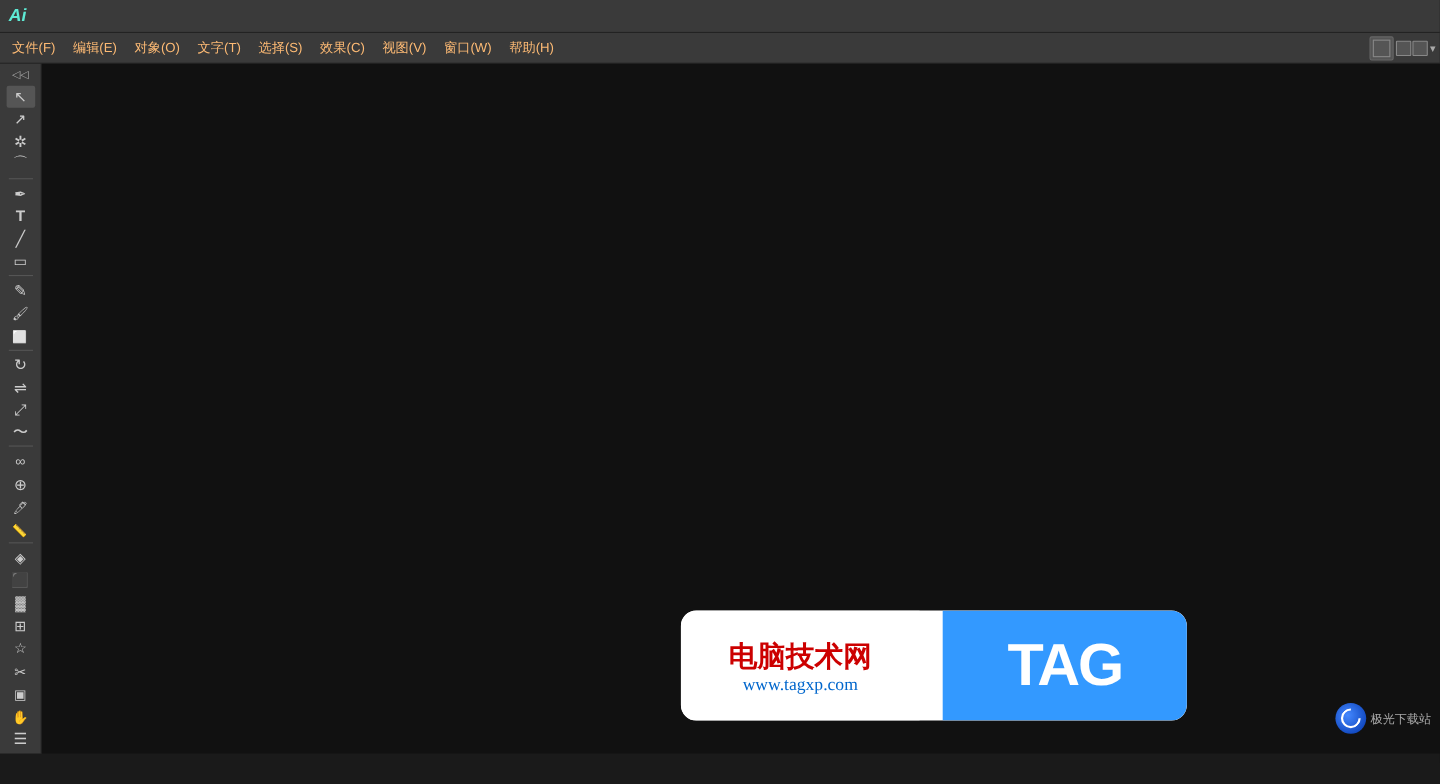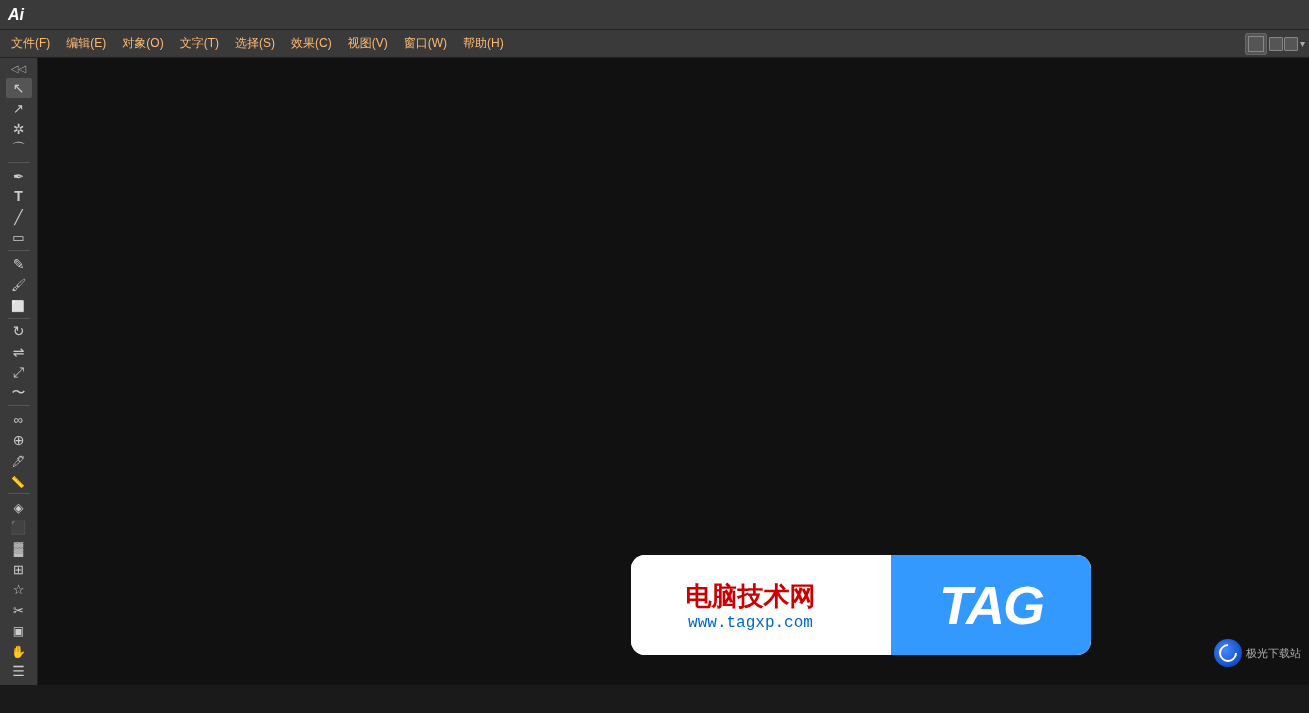--- a/index.html
+++ b/index.html
@@ -17,21 +17,21 @@
       width: 100%;
       height: 30px;
       background: #3a3a3a;
       display: flex;
       align-items: center;
       padding: 0 8px;
       gap: 6px;
       border-bottom: 1px solid #222;
     }
     #ai-logo {
-      color: #ffffff;
+      color: #5eead4;
       font-weight: bold;
       font-size: 16px;
       font-style: italic;
       margin-right: 4px;
       min-width: 24px;
     }
 
     
     #menu-bar {
       width: 100%;
@@ -176,21 +176,21 @@
       flex: 1;
       background: #111;
       position: relative;
       overflow: hidden;
     }
 
     
     #watermark {
       position: absolute;
       bottom: 30px;
-      right: 218px;
+      right: 230px;
       width: 460px;
       height: 100px;
       background: white;
       border-radius: 14px;
       overflow: hidden;
       display: flex;
       gap: 21px;
     }
     #watermark-left {
       flex: 1;
@@ -204,31 +204,30 @@
     #watermark-title {
       color: #cc0000;
       font-size: 26px;
       font-weight: bold;
       font-family: 'Microsoft YaHei', Arial, sans-serif;
       white-space: nowrap;
     }
     #watermark-url {
       color: #0066cc;
       font-size: 16px;
-      font-family: Liberation Mono, monospace;
+      font-family: Liberation Serif, serif;
     }
     #watermark-right {
-      width: 200px;
+      width: 222px;
       height: 100%;
       background: #3399ff;
       display: flex;
       align-items: center;
       justify-content: center;
       border-radius: 0 14px 14px 0;
-      font-style: italic;
     }
     #watermark-tag {
       color: white;
       font-size: 54px;
       font-weight: bold;
       font-family: Arial, sans-serif;
       letter-spacing: -2px;
     }
 
     

